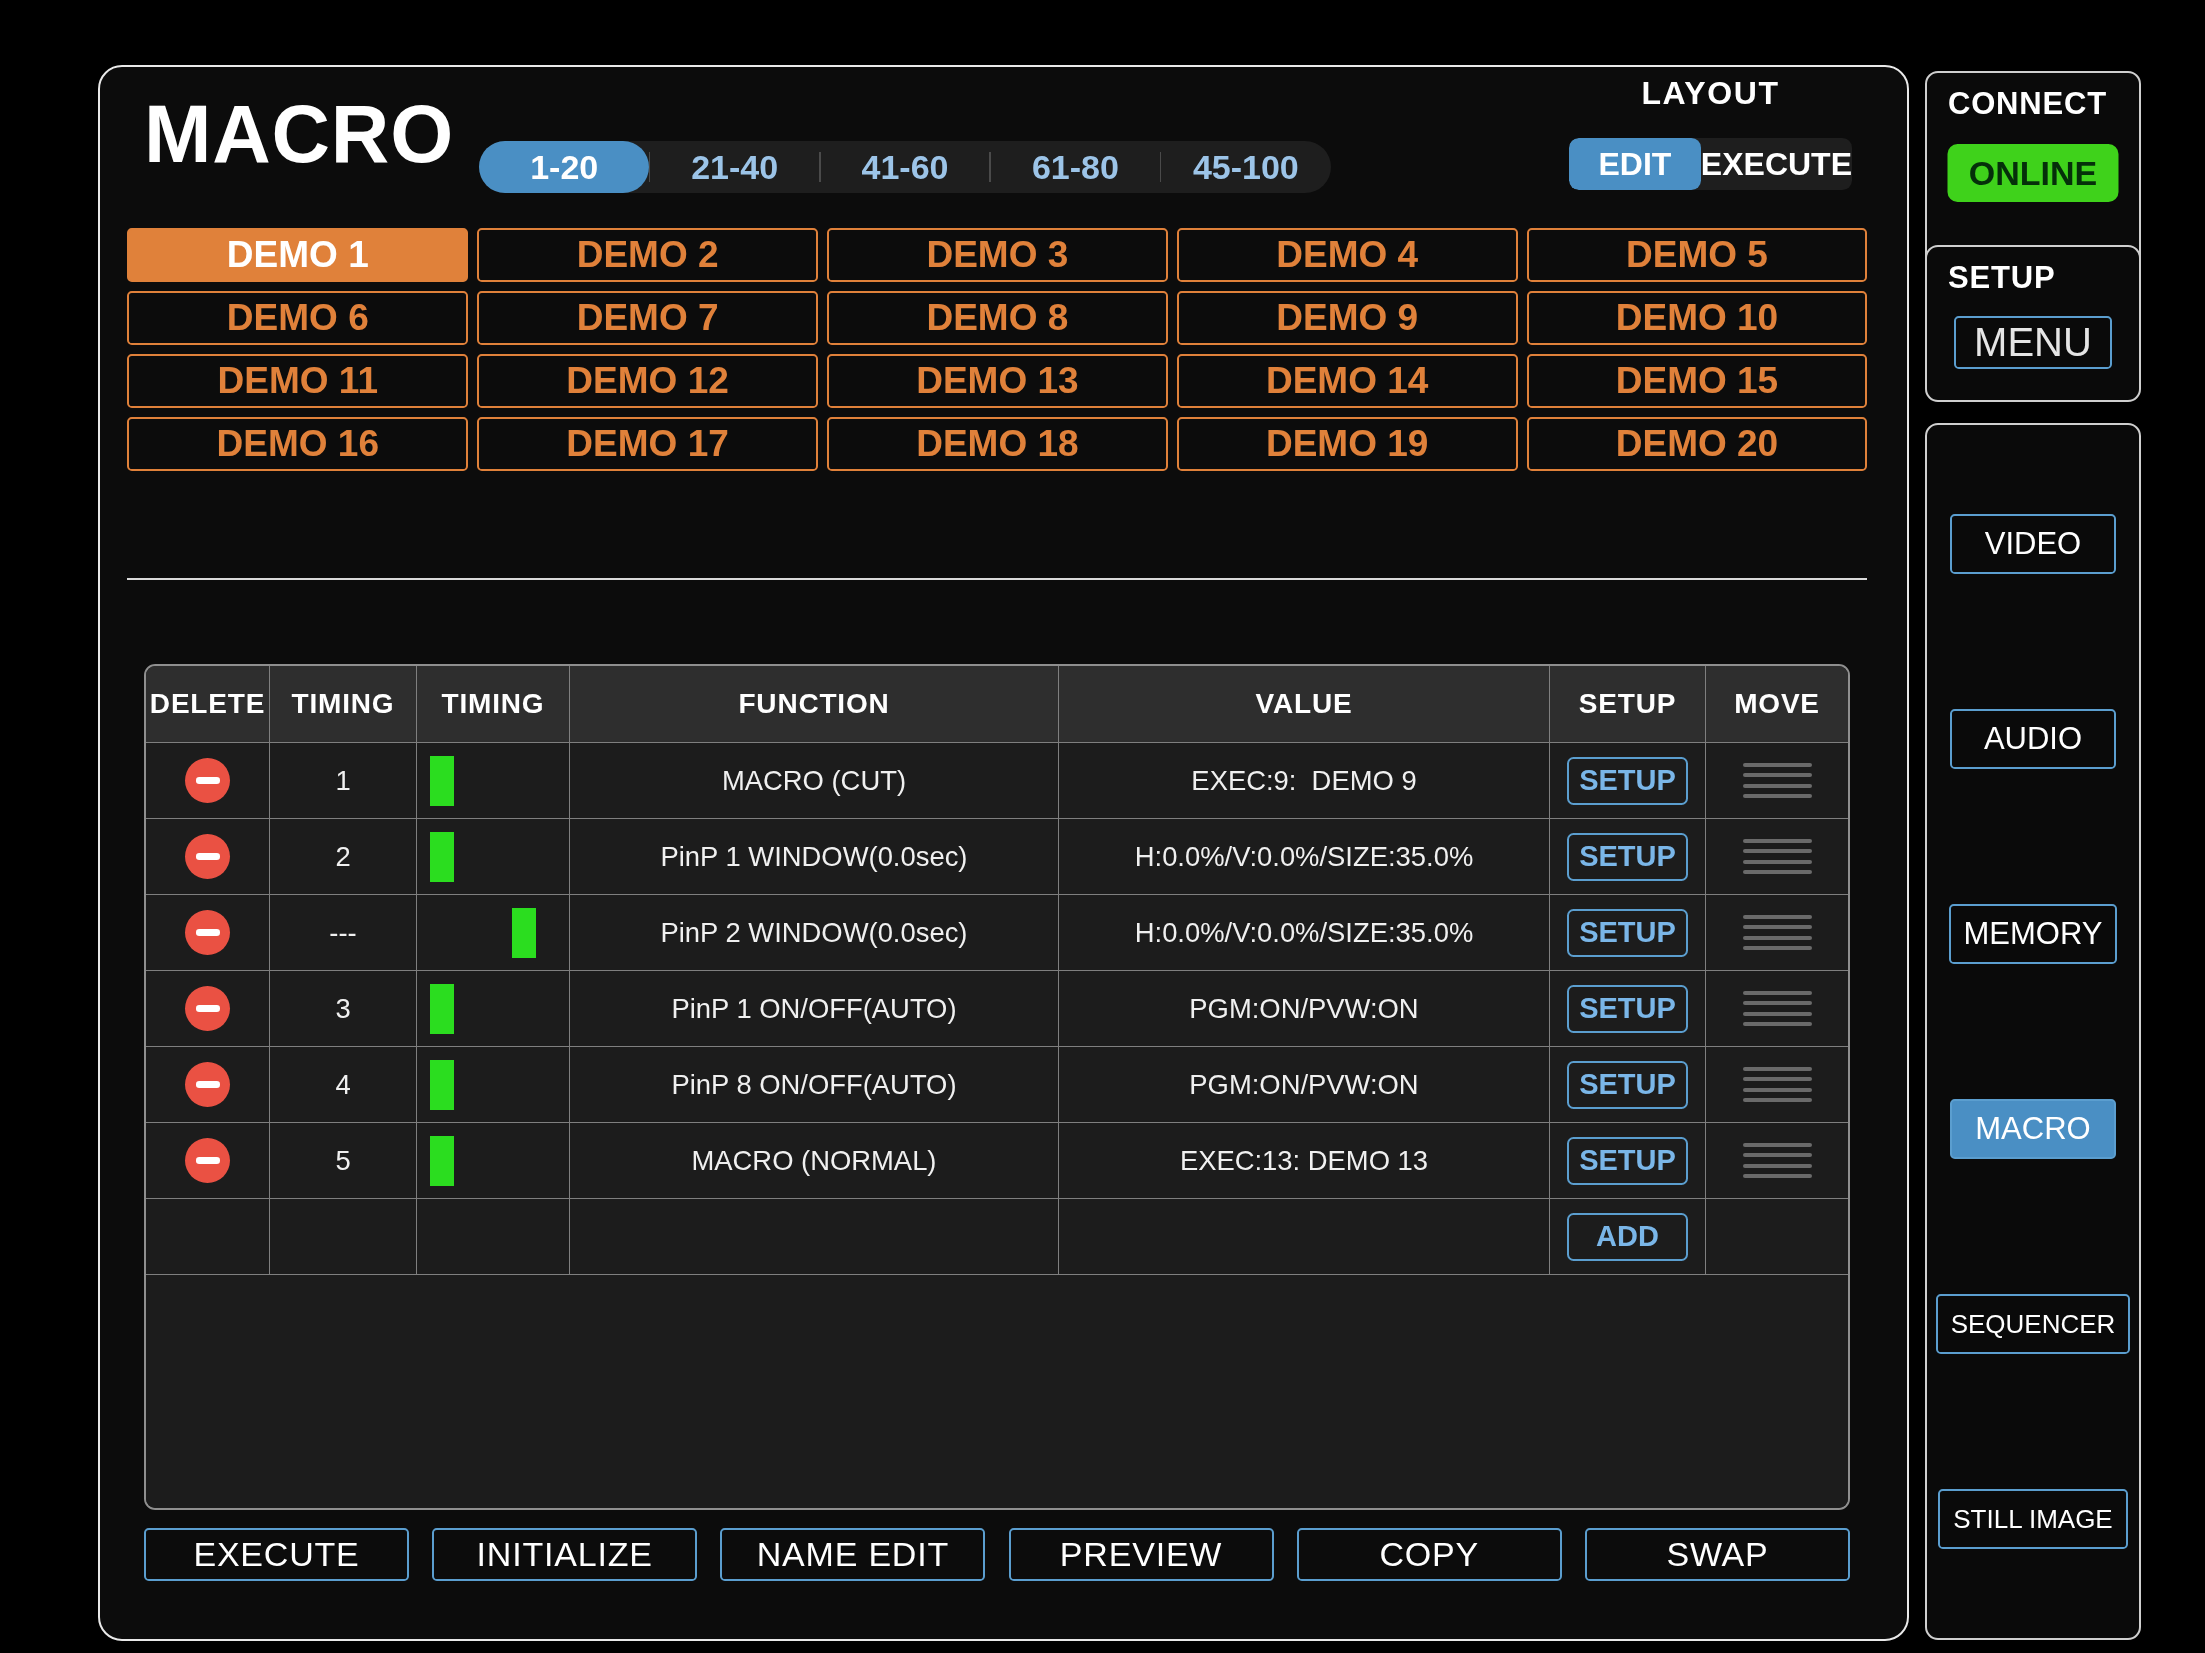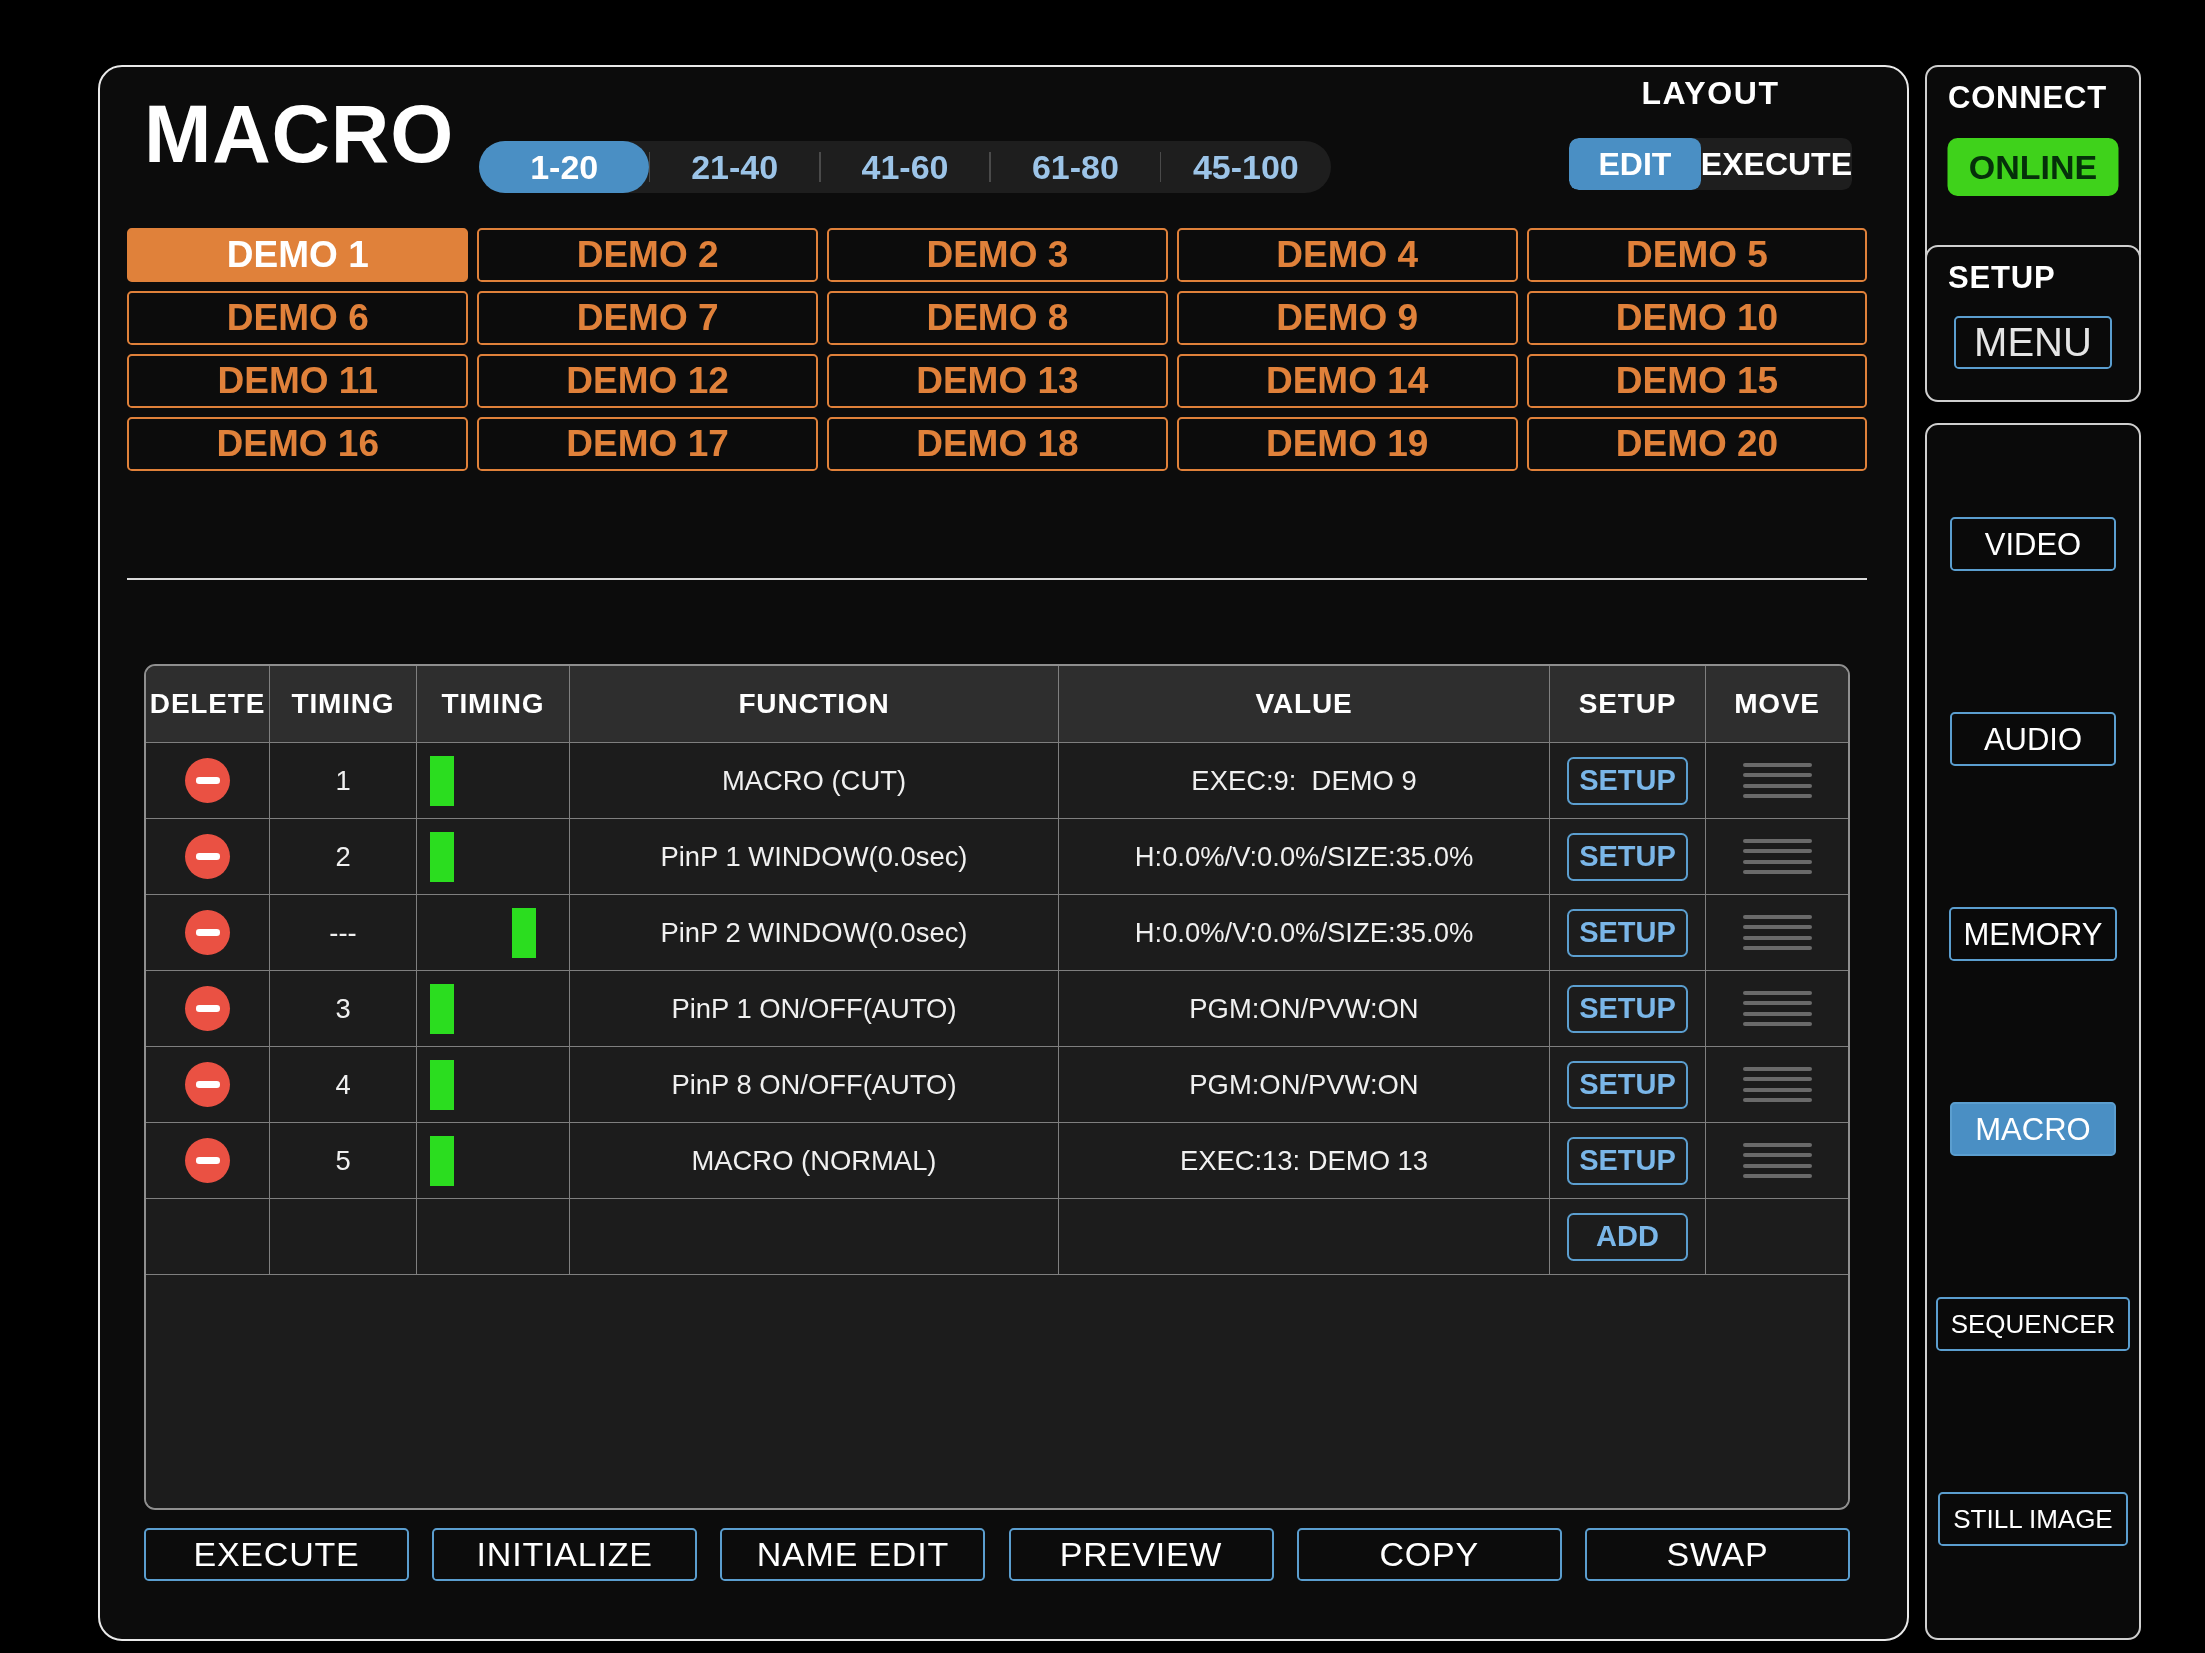--- a/index.html
+++ b/index.html
@@ -72,33 +72,33 @@
   .move-handle span { display:block; height:4px; background:#6a6a6a; border-radius:2.4px; }
 
   
   .actions { position:absolute; left:44px; top:1461px; width:1706px; display:flex; justify-content:space-between; }
   .action-btn { width:265px; height:53px; background:transparent; border:2.4px solid #5b9ecf;
     border-radius:4.8px; color:#fff; font-size:34px; font-family:inherit; letter-spacing:0.8px; cursor:pointer; }
 
   
   .side-box { position:absolute; left:1925px; width:216px; background:#0a0a0a;
     border:2.4px solid #cfcfcf; border-radius:13px; }
-  .connect-box { top:65px; height:202px; }
+  .connect-box { top:71px; height:202px; }
   .setup-box { top:245px; height:157px; }
   .nav-box { top:423px; height:1217px; display:flex; flex-direction:column;
     justify-content:space-around; align-items:center; padding:21px 0; }
   .side-label { position:absolute; left:21px; top:13px; color:#fff; font-size:31px;
     font-weight:600; letter-spacing:0.8px; }
   .online-btn { position:absolute; left:50%; transform:translateX(-50%); top:71px;
     width:171px; height:58px; background:#3fd21b; border:none; border-radius:10px;
     color:#05300a; font-size:34px; font-weight:bold; font-family:inherit; cursor:pointer; }
   .menu-btn { position:absolute; left:50%; transform:translateX(-50%); top:69px;
     width:158px; height:53px; background:transparent; border:2.4px solid #5b9ecf;
     border-radius:4.8px; color:#e5e5e5; font-size:40px; font-family:inherit; cursor:pointer; }
-  .nav-btn { min-width:166px; padding:8px 13px; height:54px; background:transparent;
+  .nav-btn { min-width:166px; padding:8px 13px; height:60px; background:transparent;
     border:2.4px solid #5b9ecf; border-radius:4.8px; color:#fff; font-size:31px;
     font-family:inherit; cursor:pointer; }
   .nav-btn.selected { background:#4a8fc4; }
   .nav-btn.small { font-size:26px; }
 </style>
 </head>
 <body>
 
 <div class="stage">
 

